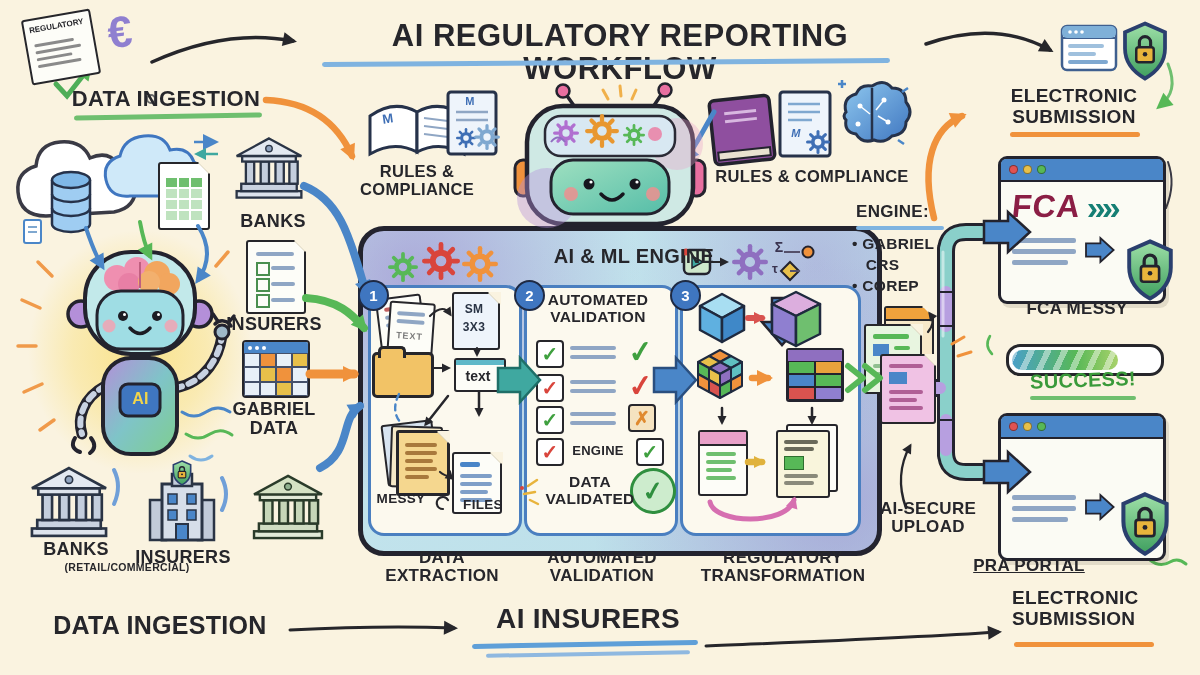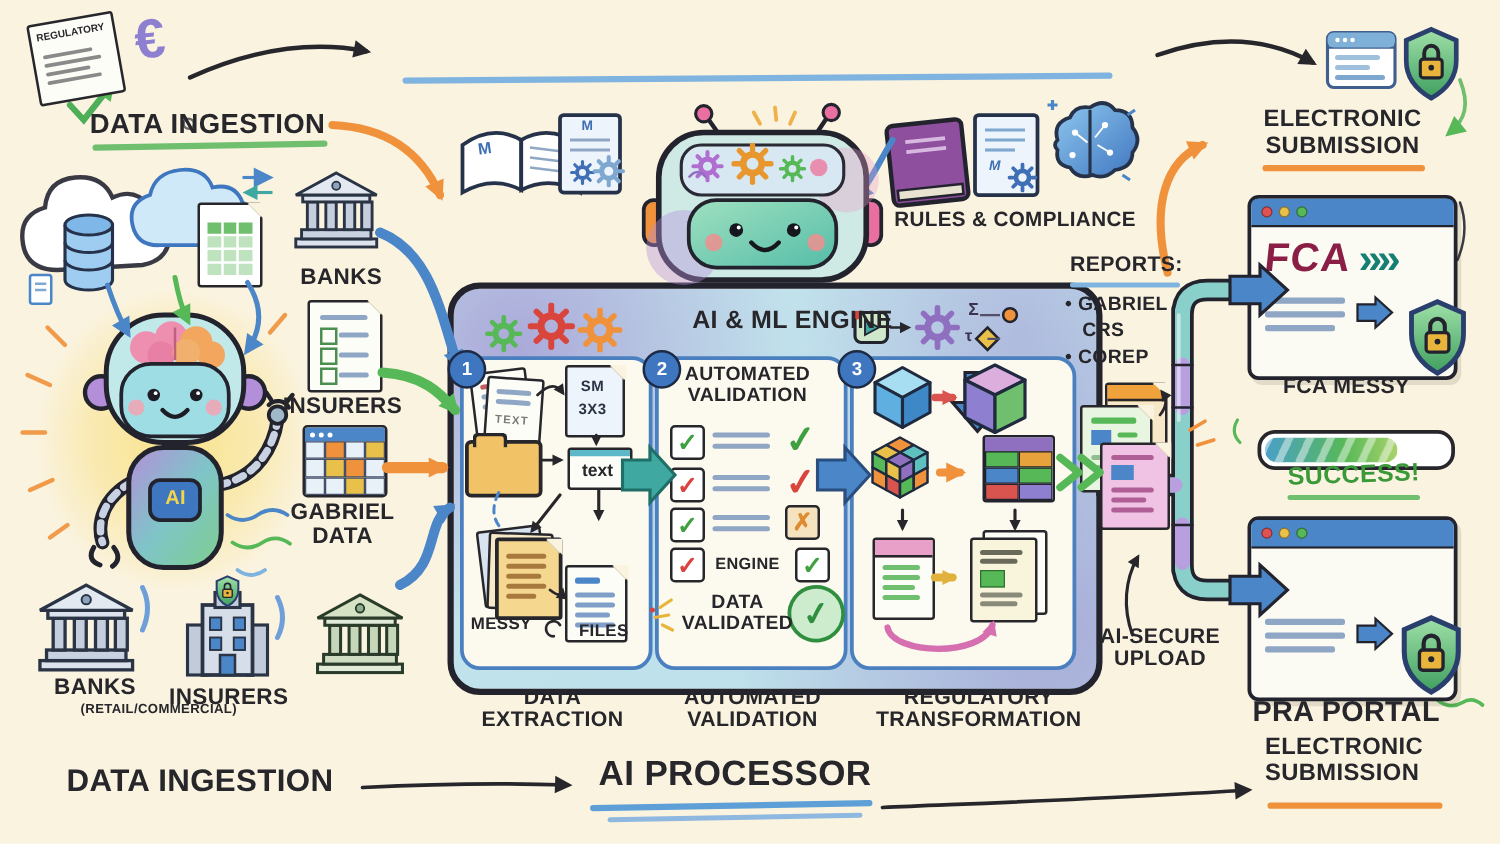--- a/index.html
+++ b/index.html
@@ -680,69 +680,72 @@
   <circle cx="84" cy="98" r="5.5" fill="#16161e"></circle>
         <circle cx="130" cy="98" r="5.5" fill="#16161e"></circle>
   <circle cx="86" cy="96" r="1.6" fill="#fff"></circle>
         <circle cx="132" cy="96" r="1.6" fill="#fff"></circle>
   <path d="M96,108 Q107,120 118,108" fill="none" stroke="#16161e" stroke-width="3.5" stroke-linecap="round"></path>
   <circle cx="66" cy="108" r="7" fill="#ef8f8f" opacity=".85"></circle>
         <circle cx="148" cy="108" r="7" fill="#ef8f8f" opacity=".85"></circle>
 </g>
 </svg>
 
+<div class="lbl" style="left:300px;top:19px;width:640px;font-size:31px;letter-spacing:.5px;">AI REGULATORY REPORTING WORKFLOW</div>
 <div class="ul" style="left:322px;top:60px;width:568px;background:#7fb3e0;transform:rotate(-.4deg);"></div>
 
 <div class="lbl" style="left:62px;top:87px;width:208px;font-size:22px;">DATA INGESTION</div>
 <div class="ul" style="left:74px;top:114px;width:188px;background:#6fbf6f;transform:rotate(-1deg);"></div>
 
 <div class="lbl" style="left:228px;top:212px;width:90px;font-size:18px;">BANKS</div>
 <div class="lbl" style="left:222px;top:315px;width:104px;font-size:18px;">INSURERS</div>
 <div class="lbl" style="left:226px;top:400px;width:96px;font-size:18px;">GABRIEL
 DATA</div>
 <div class="lbl" style="left:6px;top:540px;width:140px;font-size:18px;">BANKS</div>
 <div class="lbl" style="left:0px;top:562px;width:158px;font-size:10.5px;margin-left:48px;">(RETAIL/COMMERCIAL)</div>
 <div class="lbl" style="left:128px;top:548px;width:110px;font-size:18px;">INSURERS</div>
 
+<div class="lbl" style="left:356px;top:163px;width:122px;font-size:16.5px;">RULES &amp;
+COMPLIANCE</div>
 <div class="lbl" style="left:706px;top:168px;width:212px;font-size:16.5px;">RULES &amp; COMPLIANCE</div>
 <div class="lbl" style="left:378px;top:112px;width:20px;font-size:13px;color:#3f6fb5;transform:rotate(-8deg);">M</div>
 <div class="lbl" style="left:460px;top:96px;width:20px;font-size:11px;color:#3f6fb5;">M</div>
 <div class="lbl" style="left:786px;top:128px;width:20px;font-size:11px;color:#3f6fb5;font-style:italic;">M</div>
 
 <div class="lbl" style="left:536px;top:246px;width:196px;font-size:20px;">AI &amp; ML ENGINE</div>
 <div class="lbl" style="left:770px;top:240px;width:18px;font-size:14px;color:#3a3450;">Σ</div>
 <div class="lbl" style="left:766px;top:262px;width:18px;font-size:13px;color:#3a3450;">τ</div>
 
 <div class="lbl" style="left:372px;top:549px;width:140px;font-size:17px;">DATA
 EXTRACTION</div>
 <div class="lbl" style="left:532px;top:549px;width:140px;font-size:17px;">AUTOMATED
 VALIDATION</div>
 <div class="lbl" style="left:678px;top:549px;width:210px;font-size:17px;">REGULATORY
 TRANSFORMATION</div>
 
-<div class="lbl pre" style="left:856px;top:203px;width:104px;font-size:17px;">REPORTS:</div>
+<div class="lbl pre" style="left:856px;top:203px;width:104px;font-size:17px;">ENGINE:</div>
 <div class="ul" style="left:856px;top:226px;width:88px;background:#7fb3e0;height:4px;"></div>
 <div class="lbl" style="left:864px;top:500px;width:128px;font-size:17px;">AI-SECURE
 UPLOAD</div>
 
 <div class="lbl pre" style="left:852px;top:234px;width:120px;font-size:15.5px;line-height:1.35;">• GABRIEL
    CRS
 • COREP</div>
 
 <div class="lbl" style="left:988px;top:86px;width:172px;font-size:19px;">ELECTRONIC
 SUBMISSION</div>
 <div class="ul" style="left:1010px;top:132px;width:130px;background:#f0923c;"></div>
 <div class="lbl" style="left:996px;top:300px;width:162px;font-size:17px;">FCA MESSY</div>
 <div class="lbl" style="left:1016px;top:370px;width:134px;font-size:20px;color:#3a9a3a;transform:rotate(-2deg);">SUCCESS!</div>
 <div class="ul" style="left:1030px;top:396px;width:106px;background:#6fbf6f;height:4px;"></div>
-<div class="lbl" style="left:996px;top:557px;width:162px;font-size:23px;">PRA PORTAL</div>
+<div class="lbl" style="left:948px;top:557px;width:162px;font-size:17px;text-decoration:underline;">PRA PORTAL</div>
 <div class="lbl" style="left:1012px;top:588px;width:150px;font-size:19px;text-align:left;">ELECTRONIC
 SUBMISSION</div>
 <div class="ul" style="left:1014px;top:642px;width:140px;background:#f0923c;"></div>
 
 <div class="lbl" style="left:36px;top:612px;width:248px;font-size:25px;">DATA INGESTION</div>
-<div class="lbl" style="left:464px;top:604px;width:248px;font-size:28px;">AI PROCESSOR</div>
+<div class="lbl" style="left:464px;top:604px;width:248px;font-size:28px;">AI INSURERS</div>
 <div class="ul" style="left:472px;top:642px;width:226px;background:#5f9fd8;transform:rotate(-1deg);"></div>
 <div class="ul" style="left:486px;top:652px;width:204px;background:#8fb8e0;height:4px;transform:rotate(-1deg);"></div>
 
 <div class="lbl" style="left:121px;top:390px;width:39px;font-size:16px;color:#f2d54a;">AI</div>
 
 </div>
 
 </body></html>

